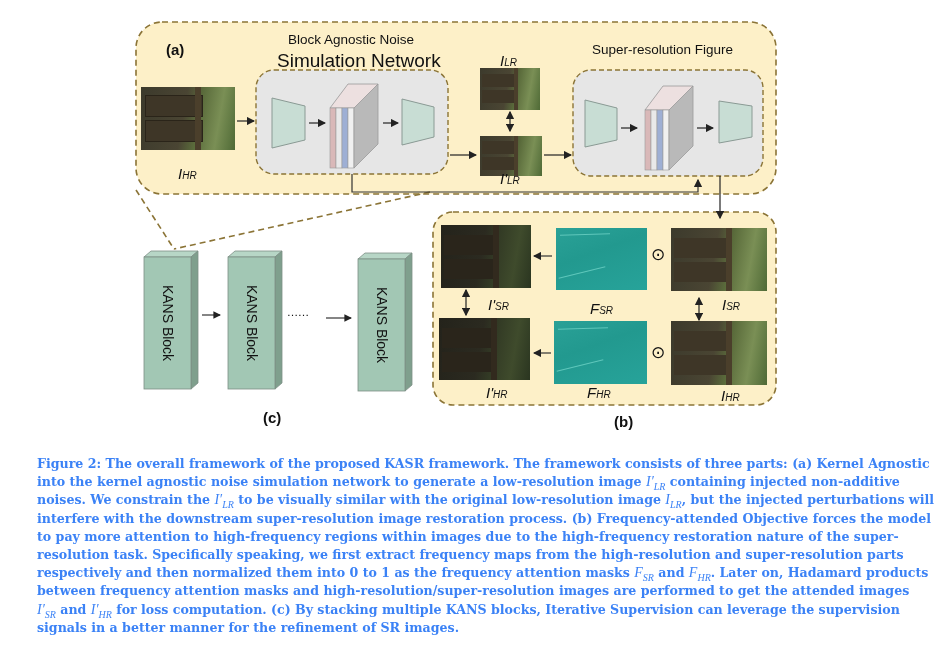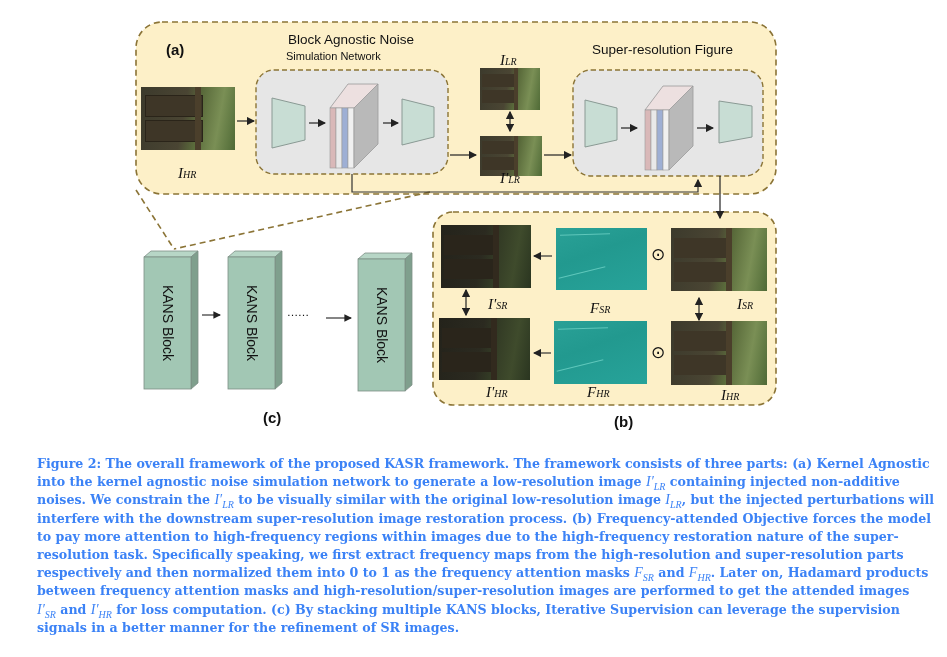--- a/index.html
+++ b/index.html
@@ -1,20 +1,20 @@
 <!DOCTYPE html>
 <html><head>
 <meta charset="utf-8">
 <style>
   html, body { margin: 0; padding: 0; background: #ffffff; }
   body { width: 947px; height: 657px; position: relative; overflow: hidden; font-family: "DejaVu Sans", sans-serif; }
   #figure { position: absolute; left: 0; top: 0; width: 947px; height: 445px; }
   .lbl { position: absolute; color: #111; white-space: nowrap; }
   .sans { font-family: "Liberation Sans", "DejaVu Sans", sans-serif; }
-  .ital { font-family: Liberation Serif, serif; font-style: italic; font-size: 15px; }
+  .ital { font-family: Liberation Sans, sans-serif; font-style: italic; font-size: 15px; }
   .ital sub, .ital .sm { font-size: 10px; font-style: italic; text-transform: uppercase; }
   .panel-label { font-weight: bold; font-size: 15px; }
   .photo { position: absolute; overflow: hidden; background: #3b3a2c; }
   .freq { position: absolute; background: linear-gradient(160deg, #2aa197 0%, #22998f 40%, #27a39a 100%); }
   .freq .ln { position: absolute; height: 1px; background: #5fc7bb; }
   #caption { position: absolute; left: 37px; top: 455px; width: 848px; font-family: "DejaVu Serif", "Liberation Serif", serif; font-weight: bold; font-size: 12.6px; line-height: 18.2px; color: #3b82f6; text-align: justify; }
   #caption .line { display: block; white-space: nowrap; height: 18.2px; }
   #caption i { font-family: "Liberation Serif", serif; font-weight: normal; font-style: italic; font-size: 14px; }
   #caption i sub { font-size: 10px; }
 </style>
@@ -151,30 +151,30 @@
   <div class="freq" style="left:554px;top:321px;width:93px;height:63px;">
     <span class="ln" style="left:4px;top:7px;width:50px;transform:rotate(-2deg);"></span>
     <span class="ln" style="left:2px;top:44px;width:48px;transform:rotate(-14deg);"></span>
   </div>
 
   <span class="lbl sans panel-label" style="left:166px;top:41px;">(a)</span>
   <span class="lbl sans panel-label" style="left:614px;top:413px;">(b)</span>
   <span class="lbl sans panel-label" style="left:263px;top:409px;">(c)</span>
 
   <span class="lbl sans" style="left:288px;top:32px;font-size:13.5px;">Block Agnostic Noise</span>
-  <span class="lbl sans" style="left:286px;top:50px;font-size:11px;">Simulation Network</span>
+  <span class="lbl sans" style="left:277px;top:50px;font-size:19px;">Simulation Network</span>
   <span class="lbl sans" style="left:592px;top:42px;font-size:13.5px;">Super-resolution  Figure</span>
 
   <span class="lbl ital" style="left:178px;top:165px;"><span>I</span><span class="sm">HR</span></span>
   <span class="lbl ital" style="left:500px;top:52px;"><span>I</span><span class="sm">LR</span></span>
   <span class="lbl ital" style="left:500px;top:170px;"><span>I'</span><span class="sm">LR</span></span>
 
   <span class="lbl ital" style="left:488px;top:296px;"><span>I'</span><span class="sm">SR</span></span>
   <span class="lbl ital" style="left:590px;top:300px;"><span>F</span><span class="sm">SR</span></span>
-  <span class="lbl ital" style="left:722px;top:296px;margin-left:15px;"><span>I</span><span class="sm">SR</span></span>
+  <span class="lbl ital" style="left:722px;top:296px;"><span>I</span><span class="sm">SR</span></span>
   <span class="lbl ital" style="left:486px;top:384px;"><span>I'</span><span class="sm">HR</span></span>
   <span class="lbl ital" style="left:587px;top:384px;"><span>F</span><span class="sm">HR</span></span>
   <span class="lbl ital" style="left:721px;top:387px;"><span>I</span><span class="sm">HR</span></span>
 
   <span class="lbl" style="left:651px;top:244px;font-size:17px;">⊙</span>
   <span class="lbl" style="left:651px;top:342px;font-size:17px;">⊙</span>
 
   <span class="lbl sans" style="left:168px;top:323px;font-size:14px;transform:translate(-50%,-50%) rotate(90deg);">KANS Block</span>
   <span class="lbl sans" style="left:252px;top:323px;font-size:14px;transform:translate(-50%,-50%) rotate(90deg);">KANS Block</span>
   <span class="lbl sans" style="left:382px;top:325px;font-size:14px;transform:translate(-50%,-50%) rotate(90deg);">KANS Block</span>

